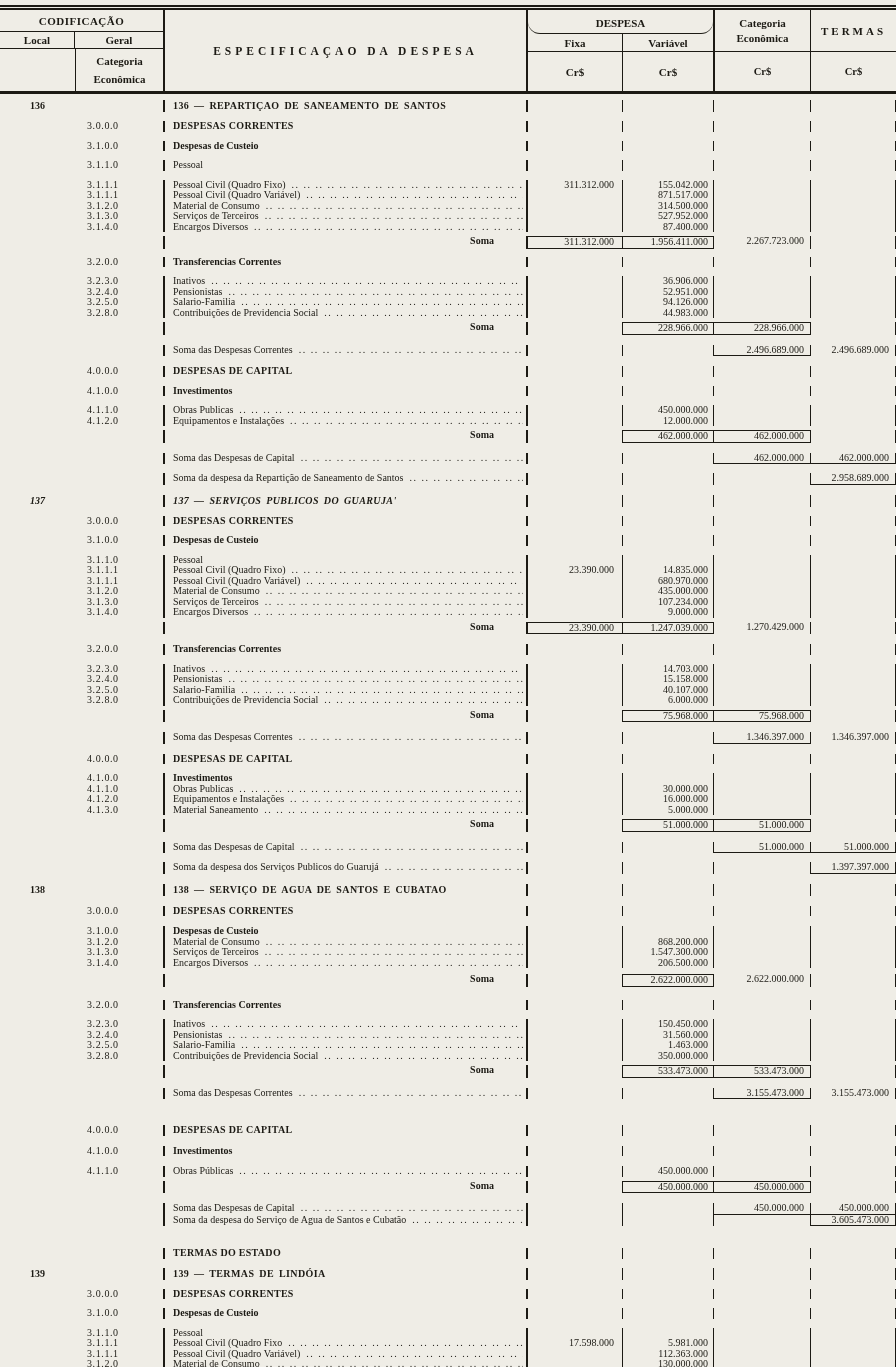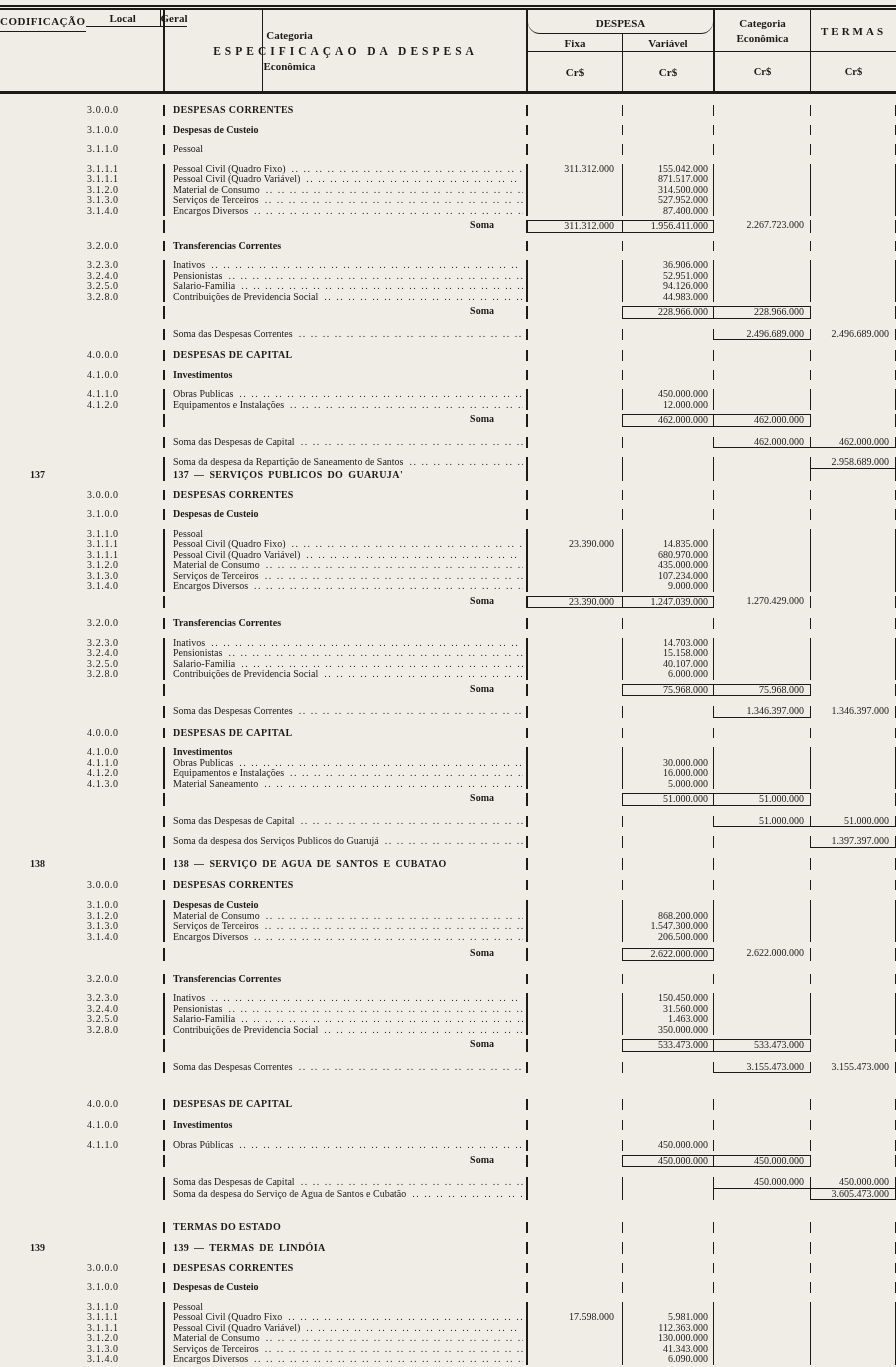--- a/index.html
+++ b/index.html
@@ -10,21 +10,21 @@
     font-family:"Liberation Serif","DejaVu Serif",serif;
   }
   .table{ position:absolute; left:0; top:5px; width:896px; border-top:5px double var(--ink); }
 
   
   .thead{
     display:grid; grid-template-columns:163px 365px 185px 97px 86px;
     height:84px; border-bottom:3px solid var(--ink);
     font-size:11px; font-weight:bold;
   }
-  .h-cod{ display:flex; flex-direction:row; }
+  .h-cod{ display:flex; flex-direction:column; }
   .h-cod-title{ height:22px; display:flex; align-items:center; justify-content:center; border-bottom:1.5px solid var(--ink); letter-spacing:.5px;}
   .h-lg{ display:flex; height:17px; border-bottom:1.5px solid var(--ink); }
   .h-local{ width:75px; text-align:center; line-height:16px; border-right:1.5px solid var(--ink); }
   .h-geral{ flex:1; text-align:center; line-height:16px; }
   .h-cat{ flex:1; margin-left:75px; border-left:1.5px solid var(--ink); display:flex; flex-direction:column; justify-content:space-evenly; text-align:center; }
   .h-spec{ border-left:2px solid var(--ink); border-right:2px solid var(--ink); display:flex; align-items:center; justify-content:center; letter-spacing:4px; font-size:11.5px; }
   .h-desp{ display:flex; flex-direction:column; }
   .h-desp-title{ height:24px; line-height:26px; text-align:center; border-bottom:1.5px solid var(--ink);border-radius:12px; }
   .h-fv{ display:flex; height:18px; border-bottom:1.5px solid var(--ink); }
   .h-fv .fx{ width:94px; text-align:center; line-height:18px; }
@@ -105,20 +105,31 @@
         <div class="h-cr">Cr$</div>
       </div>
 
       <div class="h-total">
         <div class="h-total-t">TERMAS</div>
         <div class="h-cr">Cr$</div>
       </div>
     </div>
 
     <div class="tbody">
+        <div class="row sec" style="margin-top: 4px;">
+          <div class="cell local">136</div>
+          <div class="cell code"></div>
+          <div class="cell spec">
+            <div class="lbl">136 — REPARTIÇAO DE SANEAMENTO DE SANTOS</div>
+          </div>
+          <div class="cell num f"></div>
+          <div class="cell num v"></div>
+          <div class="cell num ce"></div>
+          <div class="cell num tt"></div>
+        </div>
         <div class="row caps" style="margin-top: 9px;">
           <div class="cell local"></div>
           <div class="cell code">3.0.0.0</div>
           <div class="cell spec">
             <div class="lbl">DESPESAS CORRENTES</div>
           </div>
           <div class="cell num f"></div>
           <div class="cell num v"></div>
           <div class="cell num ce"></div>
           <div class="cell num tt"></div>
@@ -372,21 +383,21 @@
           <div class="cell code"></div>
           <div class="cell spec">
             <div class="lbl">Soma da despesa da Repartição de Saneamento de Santos</div>
             <div class="dots">..  ..  ..  ..  ..  ..  ..  ..  ..  ..  ..  ..  ..  ..  ..  ..  ..  ..  ..  ..  ..  ..  ..  ..  ..  ..  ..  ..  ..  ..  ..  ..  ..  ..  ..  ..  ..  ..  ..  ..</div>
           </div>
           <div class="cell num f"></div>
           <div class="cell num v"></div>
           <div class="cell num ce"></div>
           <div class="cell num tt lnb">2.958.689.000</div>
         </div>
-        <div class="row sec" style="">
+        <div class="row sec" style="margin-top: 10px; font-style: italic;">
           <div class="cell local">137</div>
           <div class="cell code"></div>
           <div class="cell spec">
             <div class="lbl">137 — SERVIÇOS PUBLICOS DO GUARUJA'</div>
           </div>
           <div class="cell num f"></div>
           <div class="cell num v"></div>
           <div class="cell num ce"></div>
           <div class="cell num tt"></div>
         </div>

